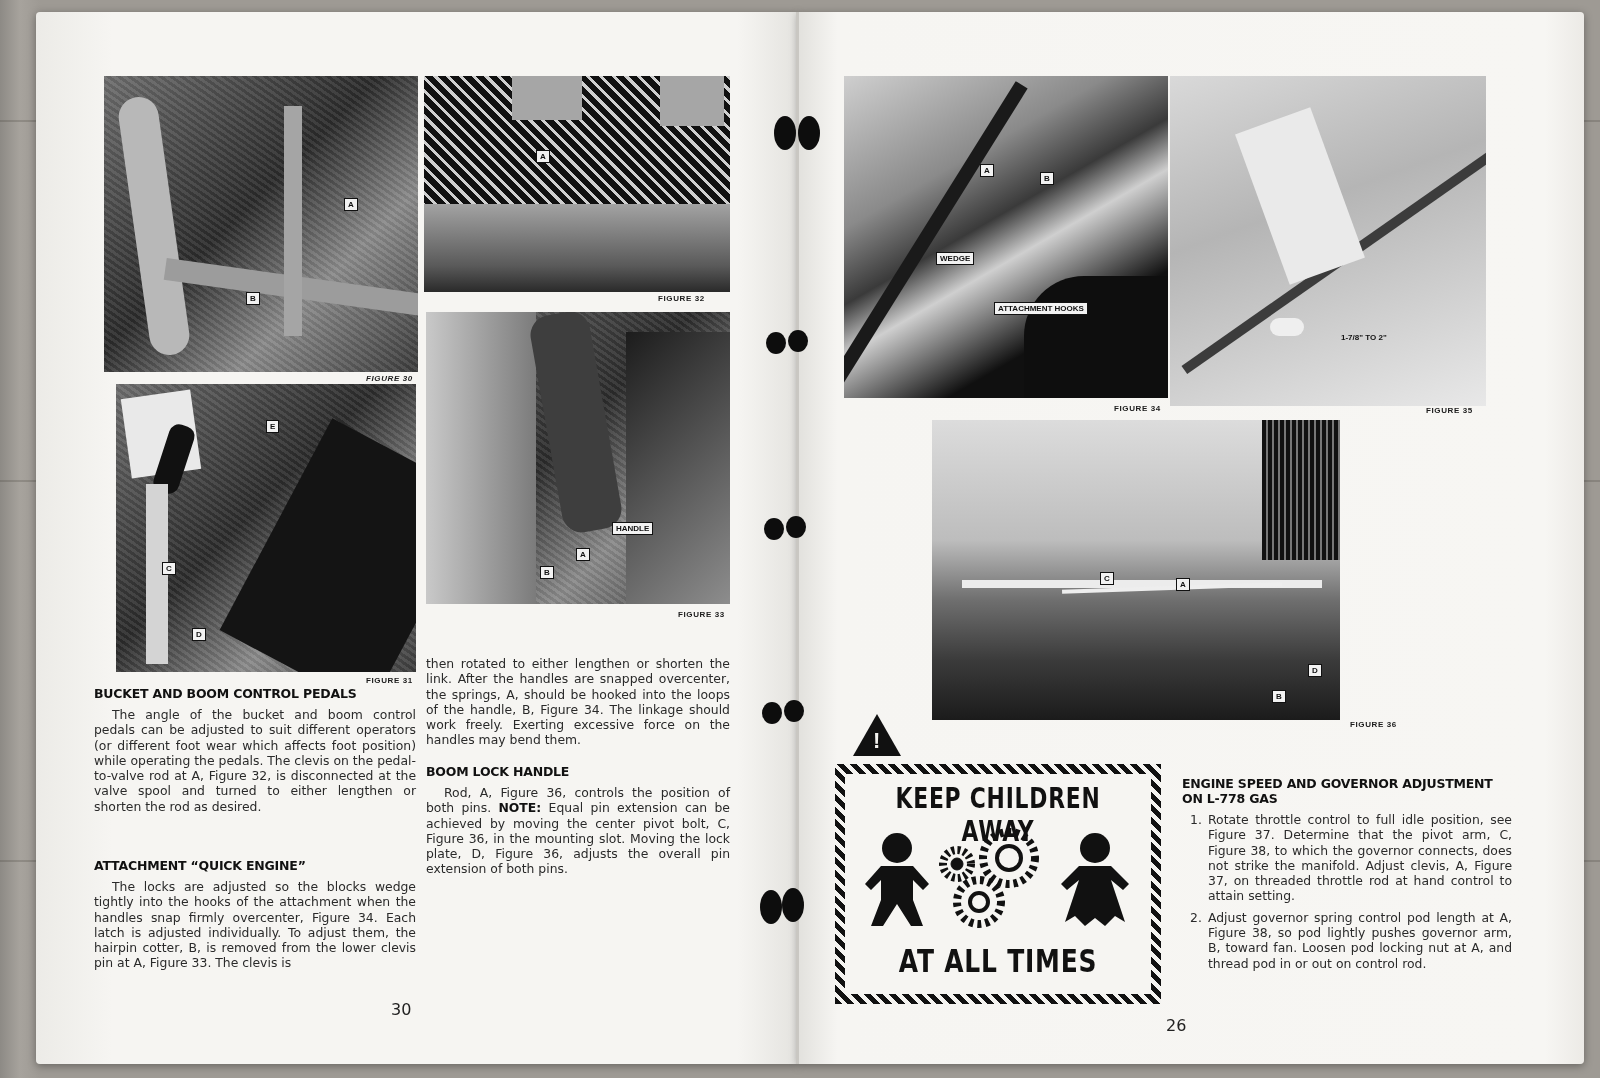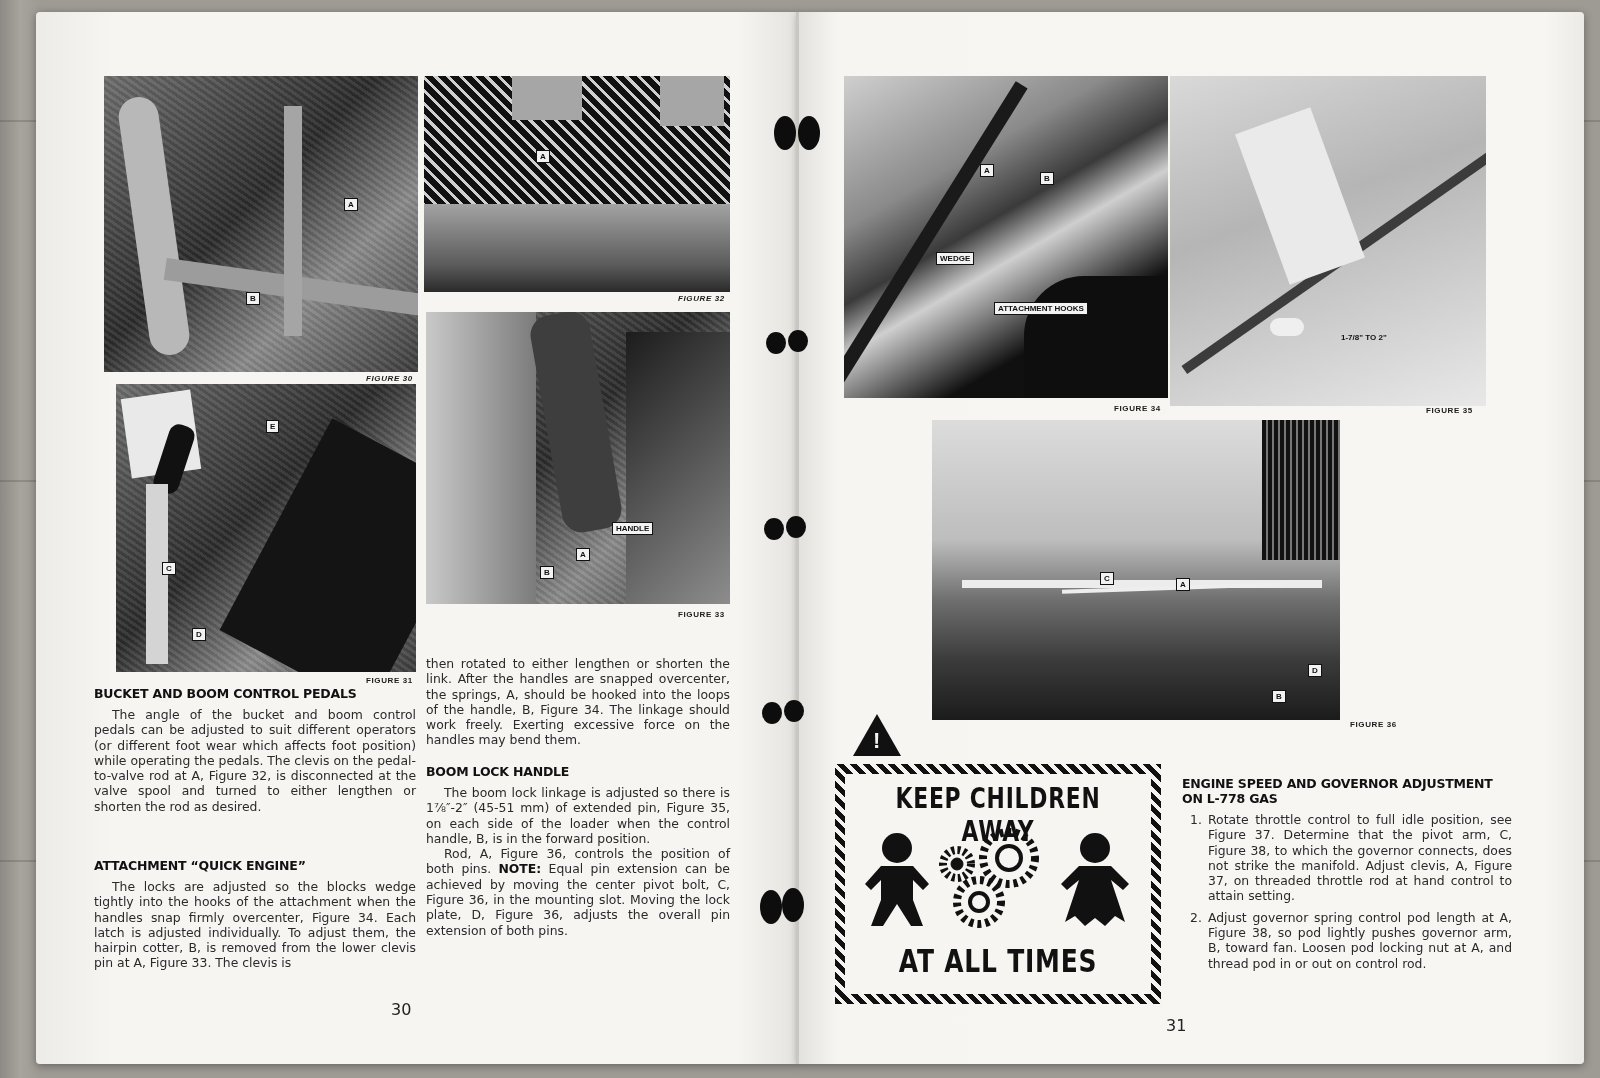--- a/index.html
+++ b/index.html
@@ -86,21 +86,21 @@
       <span class="callout" style="left:142px;top:216px;">B</span>
     </div>
     <div class="fig-caption" style="left:330px;top:362px;font-style:italic;">FIGURE 30</div>
 
     <div class="photo" style="left:388px;top:64px;width:306px;height:216px;background:repeating-linear-gradient(45deg,#111 0 6px,#cfcfcf 6px 9px),repeating-linear-gradient(-45deg,#111 0 6px,#cfcfcf 6px 9px);">
       <div class="shape" style="left:0;top:128px;width:306px;height:88px;background:linear-gradient(180deg,#a3a3a3,#5a5a5a 70%,#2a2a2a);"></div>
       <div class="shape" style="left:88px;top:0;width:70px;height:44px;background:#a6a6a6;"></div>
       <div class="shape" style="left:236px;top:0;width:64px;height:50px;background:#a6a6a6;"></div>
       <span class="callout" style="left:112px;top:74px;">A</span>
     </div>
-    <div class="fig-caption" style="left:642px;top:282px;font-style:italic;">FIGURE 32</div>
+    <div class="fig-caption" style="left:622px;top:282px;">FIGURE 32</div>
 
     <div class="photo" style="left:80px;top:372px;width:300px;height:288px;">
       <div class="shape" style="left:150px;top:60px;width:170px;height:240px;background:#141414;transform:rotate(28deg);"></div>
       <div class="shape" style="left:10px;top:10px;width:70px;height:80px;background:#e9e9e9;transform:rotate(-8deg);"></div>
       <div class="shape" style="left:45px;top:40px;width:26px;height:70px;background:#111;border-radius:10px;transform:rotate(18deg);"></div>
       <div class="shape" style="left:30px;top:100px;width:22px;height:180px;background:#d4d4d4;"></div>
       <span class="callout" style="left:150px;top:36px;">E</span>
       <span class="callout" style="left:46px;top:178px;">C</span>
       <span class="callout" style="left:76px;top:244px;">D</span>
     </div>
@@ -125,21 +125,20 @@
       <div class="heading">ATTACHMENT “QUICK ENGINE”</div>
       <p class="para">The locks are adjusted so the blocks wedge tightly into the hooks of the attachment when the handles snap firmly overcenter, Figure 34. Each latch is adjusted individually. To adjust them, the hairpin cotter, B, is removed from the lower clevis pin at A, Figure 33. The clevis is</p>
     </div>
 
     <div class="text-block" style="left:390px;top:644px;width:304px;">
       <p class="para" style="text-indent:0">then rotated to either lengthen or shorten the link. After the handles are snapped overcenter, the springs, A, should be hooked into the loops of the handle, B, Figure 34. The linkage should work freely. Exerting excessive force on the handles may bend them.</p>
     </div>
 
     <div class="text-block" style="left:390px;top:752px;width:304px;">
       <div class="heading">BOOM LOCK HANDLE</div>
-      <p class="para">The boom lock linkage is adjusted so there is 1⅞″-2″ (45-51 mm) of extended pin, Figure 35, on each side of the loader when the control handle, B, is in the forward position.</p>
       <p class="para" style=""><span>Rod, A, Figure 36, controls the position of both pins.</span> <b>NOTE:</b><span> Equal pin extension can be achieved by moving the center pivot bolt, C, Figure 36, in the mounting slot. Moving the lock plate, D, Figure 36, adjusts the overall pin extension of both pins.</span></p>
     </div>
 
     <div class="page-num" style="left:355px;top:988px;">30</div>
   </div>
 
   <div class="page right">
 
     <div class="photo" style="left:46px;top:64px;width:324px;height:322px;background:linear-gradient(150deg,#cfcfcf 0%,#8a8a8a 30%,#3a3a3a 45%,#cfcfcf 55%,#101010 75%);">
       <div class="shape" style="left:70px;top:-20px;width:14px;height:380px;background:#1a1a1a;transform:rotate(32deg);"></div>
@@ -198,21 +197,21 @@
 
     <div class="text-block" style="left:384px;top:764px;width:330px;">
       <div class="heading" style="margin-bottom:0;">ENGINE SPEED AND GOVERNOR ADJUSTMENT</div>
       <div class="heading">ON L-778 GAS</div>
       <ol class="steps">
         <li><span class="num">1.</span><span>Rotate throttle control to full idle position, see Figure 37. Determine that the pivot arm, C, Figure 38, to which the governor connects, does not strike the manifold. Adjust clevis, A, Figure 37, on threaded throttle rod at hand control to attain setting.</span></li>
         <li><span class="num">2.</span><span>Adjust governor spring control pod length at A, Figure 38, so pod lightly pushes governor arm, B, toward fan. Loosen pod locking nut at A, and thread pod in or out on control rod.</span></li>
       </ol>
     </div>
 
-    <div class="page-num" style="left:368px;top:1004px;">31</div>
+    <div class="page-num" style="left:368px;top:1004px;">26</div>
   </div>
 
   <div class="spine"></div>
 
   <div class="binding-hole" style="left:738px;top:104px;"></div>
   <div class="binding-hole" style="left:762px;top:104px;"></div>
   <div class="binding-hole sm" style="left:730px;top:320px;"></div>
   <div class="binding-hole sm" style="left:752px;top:318px;"></div>
   <div class="binding-hole sm" style="left:728px;top:506px;"></div>
   <div class="binding-hole sm" style="left:750px;top:504px;"></div>

